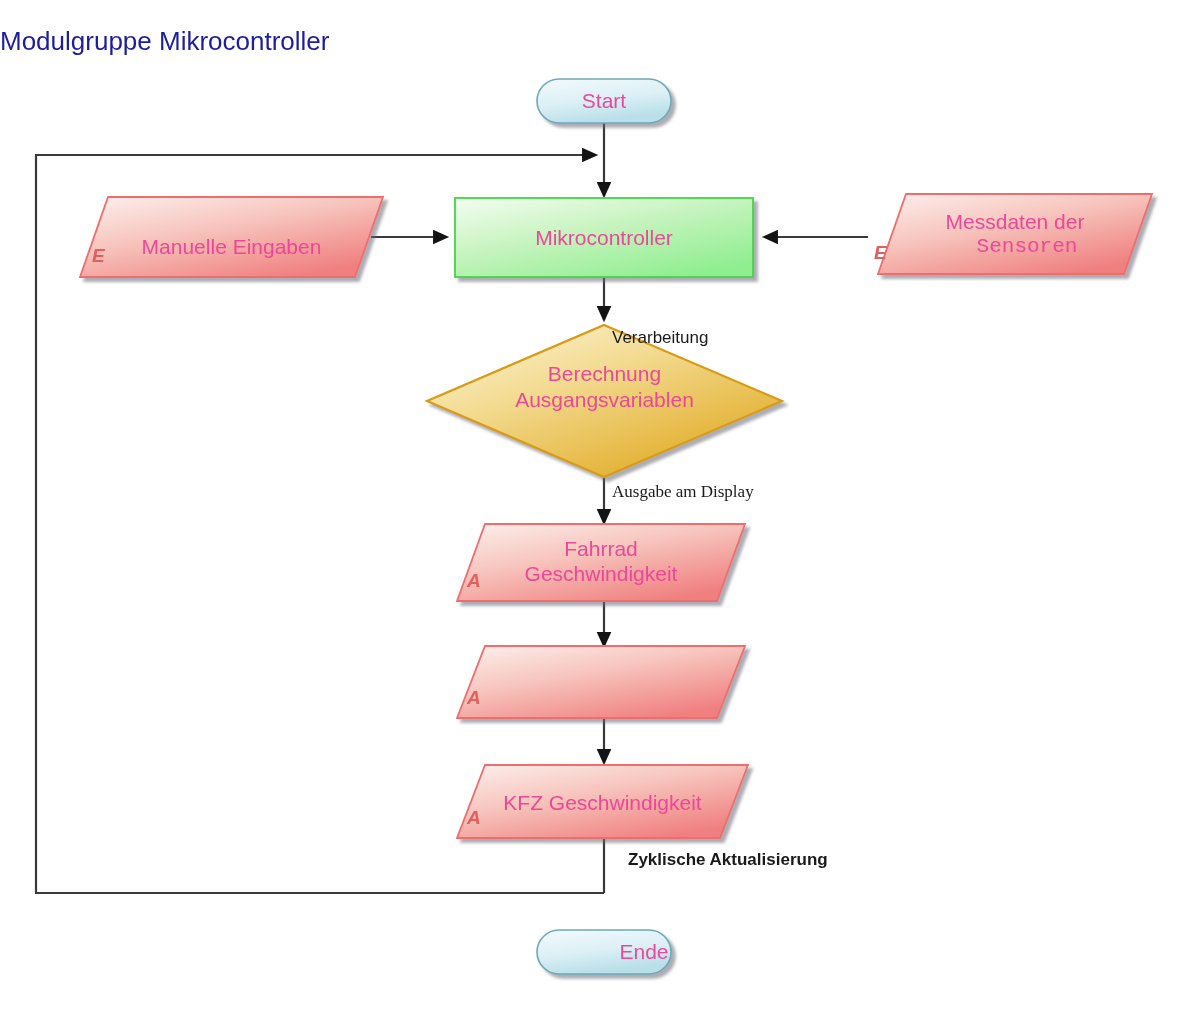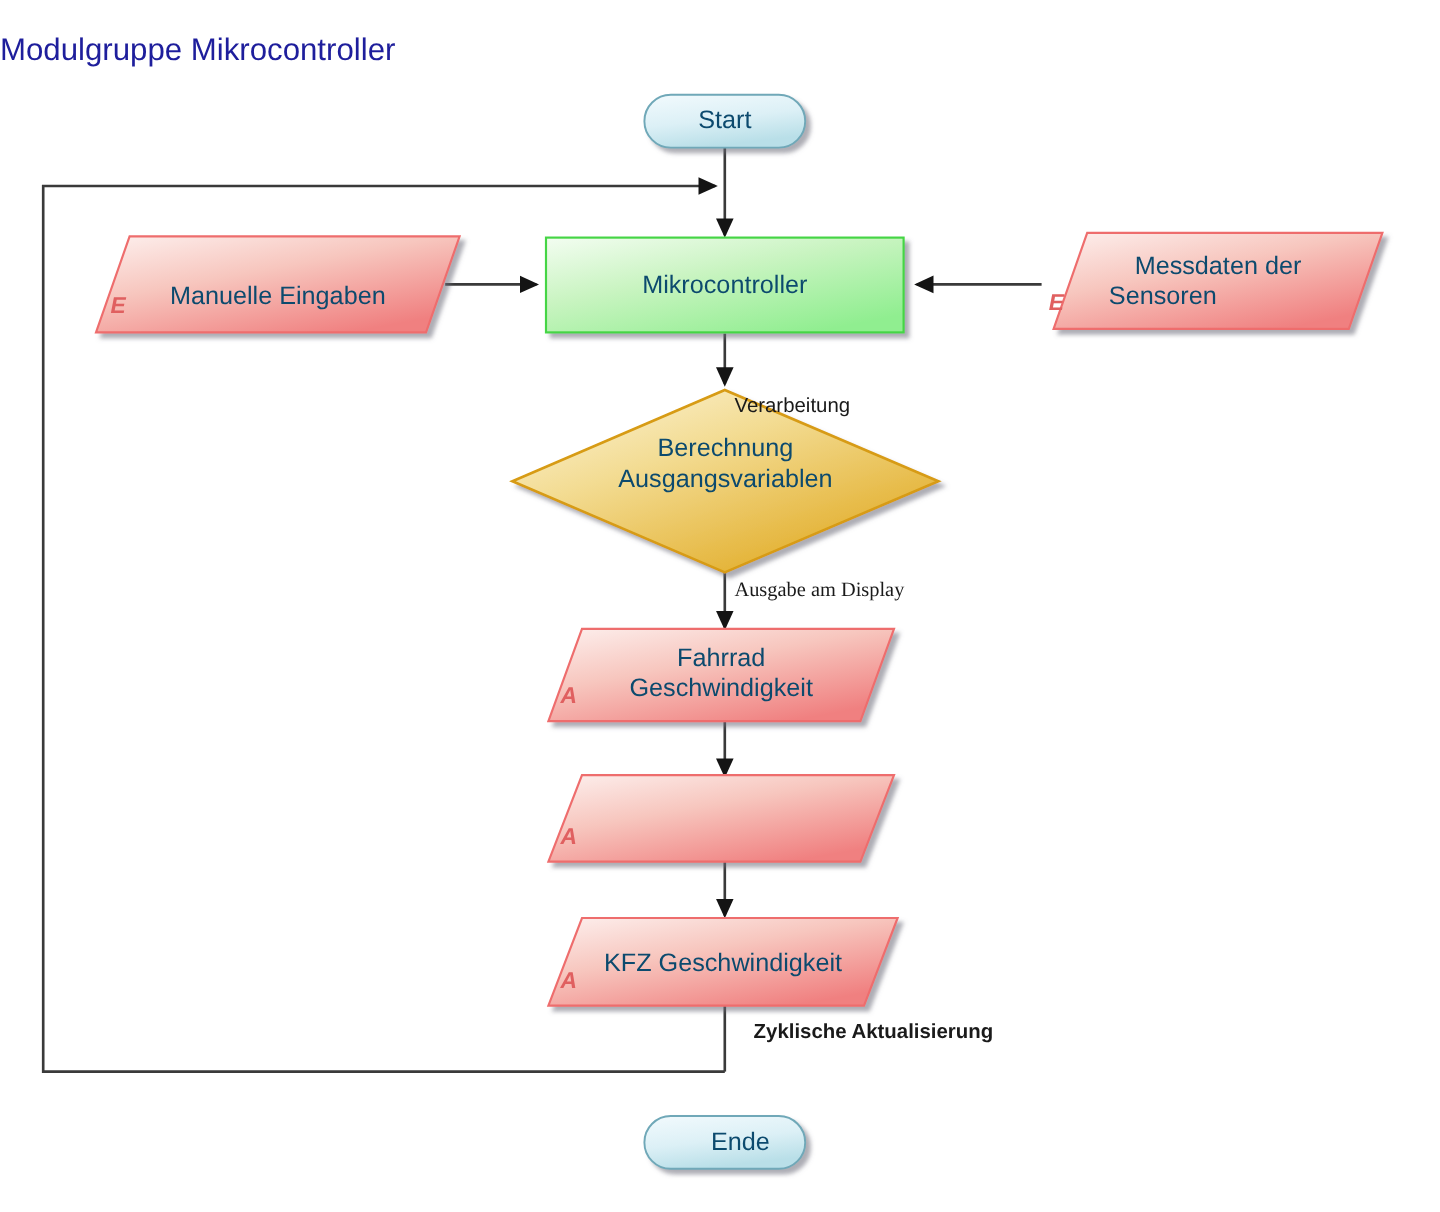--- a/index.html
+++ b/index.html
@@ -19,21 +19,21 @@
   }
   #svg-layer {
     position: absolute;
     left: 0;
     top: 0;
     width: 1200px;
     height: 1010px;
   }
   .node-label {
     position: absolute;
-    color: #0c4a6e;
+    color: #ec4899;
     font-family: "Liberation Sans", sans-serif;
     font-size: 21px;
     line-height: 25px;
     text-align: center;
     white-space: pre;
     pointer-events: none;
     z-index: 5;
   }
   .edge-label {
     position: absolute;
@@ -142,34 +142,34 @@
   </svg>
 
   <div class="node-label" style="left:537px; top:88px; width:134px;">Start</div>
 
   <div class="node-label" style="left:80px; top:234px; width:303px;">Manuelle Eingaben</div>
   <div class="marker-label" style="left:92px; top:245px;">E</div>
 
   <div class="node-label" style="left:455px; top:225px; width:298px;">Mikrocontroller</div>
 
   <div class="node-label" style="left:878px; top:209px; width:274px;">Messdaten der</div>
-  <div class="node-label" style="left:832px; top:234px; width:274px;">Sensoren</div>
+  <div class="node-label" style="left:890px; top:234px; width:274px;font-family:Liberation Mono, monospace;">Sensoren</div>
   <div class="marker-label" style="left:874px; top:242px;">E</div>
 
   <div class="node-label" style="left:427px; top:361px; width:355px;">Berechnung</div>
   <div class="node-label" style="left:427px; top:387px; width:355px;">Ausgangsvariablen</div>
 
   <div class="node-label" style="left:457px; top:536px; width:288px;">Fahrrad</div>
   <div class="node-label" style="left:457px; top:561px; width:288px;">Geschwindigkeit</div>
   <div class="marker-label" style="left:467px; top:570px;">A</div>
 
   <div class="marker-label" style="left:467px; top:687px;">A</div>
 
   <div class="node-label" style="left:457px; top:790px; width:291px;">KFZ Geschwindigkeit</div>
   <div class="marker-label" style="left:467px; top:807px;">A</div>
 
-  <div class="node-label" style="left:537px; top:939px; width:160px;">Ende</div>
+  <div class="node-label" style="left:564px; top:939px; width:160px;">Ende</div>
 
   <div class="edge-label" style="left:612px; top:284px;margin-top:44px;">Verarbeitung</div>
   <div class="edge-label" style="left:612px; top:482px;font-family:Liberation Serif, serif;">Ausgabe am Display</div>
   <div class="edge-label" style="left:628px; top:850px;font-weight:bold;">Zyklische Aktualisierung</div>
 
 </div>
 
 </body></html>

